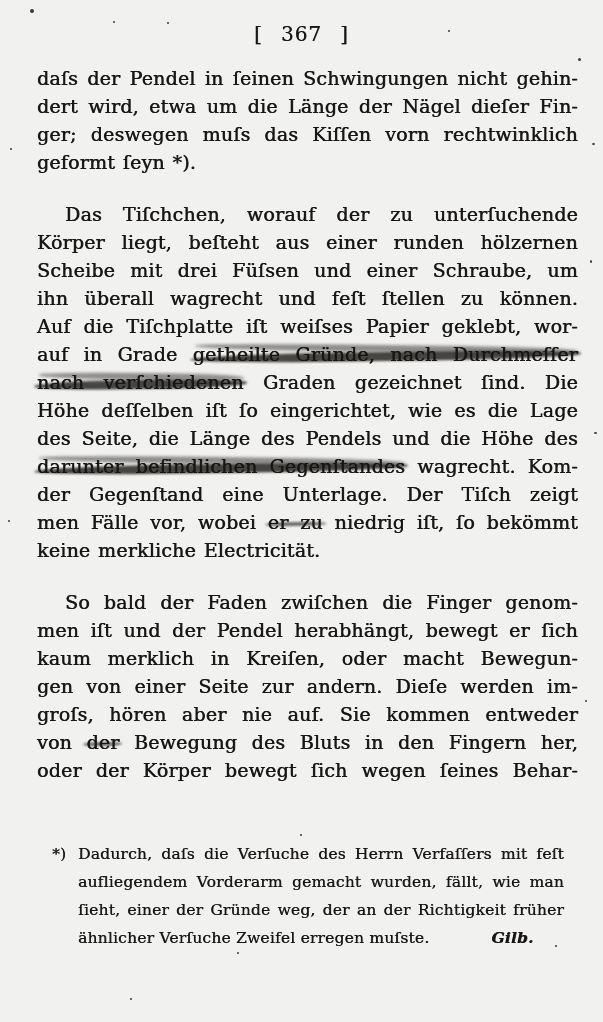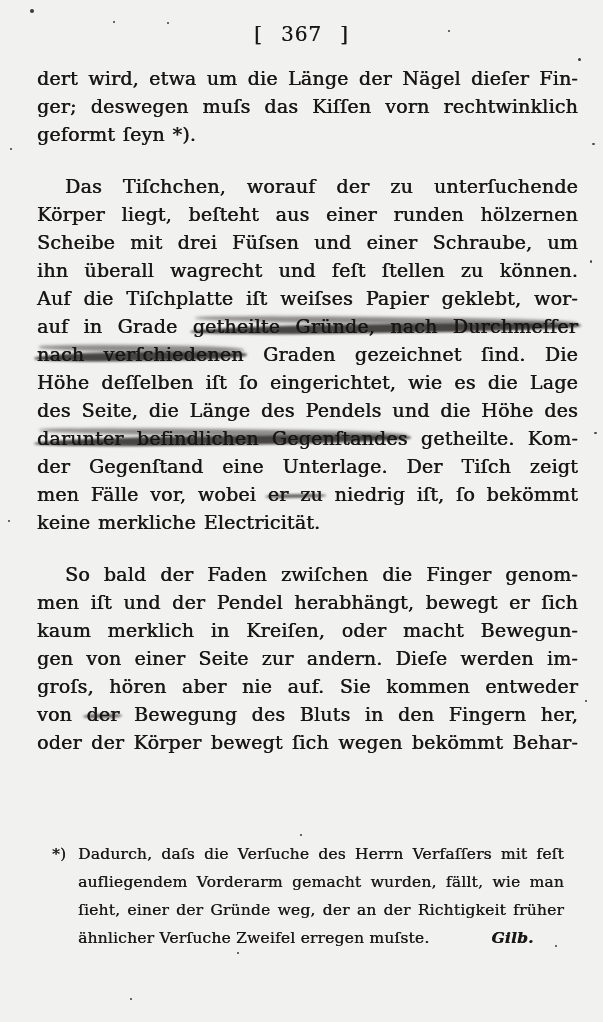--- a/index.html
+++ b/index.html
@@ -113,49 +113,50 @@
 
 <div class="page">
 
   <div class="header">
     <span>[</span><span class="pagenum">367</span><span>]</span>
   </div>
 
   <div class="content">
 
     <div class="para">
+      <div class="line"><span>daſs der Pendel in ſeinen Schwingungen nicht gehin-</span></div>
       <div class="line"><span>dert wird, etwa um die Länge der Nägel dieſer Fin-</span></div>
       <div class="line"><span>ger; deswegen muſs das Kiſſen vorn rechtwinklich</span></div>
       <div class="line endleft"><span>geformt ſeyn *).</span></div>
     </div>
 
     <div class="para indent">
       <div class="line"><span>Das Tiſchchen, worauf der zu unterſuchende</span></div>
       <div class="line"><span>Körper liegt, beſteht aus einer runden hölzernen</span></div>
       <div class="line"><span>Scheibe mit drei Füſsen und einer Schraube, um</span></div>
       <div class="line"><span>ihn überall wagrecht und feſt ſtellen zu können.</span></div>
       <div class="line"><span>Auf die Tiſchplatte iſt weiſses Papier geklebt, wor-</span></div>
       <div class="line"><span>auf in Grade </span><span class="struck s-heavy">getheilte Gründe, nach Durchmeſſer</span><span></span></div>
       <div class="line"><span></span><span class="struck s-heavy">nach verſchiedenen</span><span> Graden gezeichnet ſind.  Die</span></div>
       <div class="line"><span>Höhe deſſelben iſt ſo eingerichtet, wie es die Lage</span></div>
       <div class="line"><span>des Seite, die Länge des Pendels und die Höhe des</span></div>
-      <div class="line"><span></span><span class="struck s-heavy">darunter befindlichen Gegenſtandes</span><span> getheilte.  Kom-</span></div>
+      <div class="line"><span></span><span class="struck s-heavy">darunter befindlichen Gegenſtandes</span><span> wagrecht.  Kom-</span></div>
       <div class="line"><span>der Gegenſtand eine Unterlage.  Der Tiſch zeigt</span></div>
       <div class="line"><span>men Fälle vor, wobei </span><span class="struck s-light">er zu</span><span> niedrig iſt, ſo bekömmt</span></div>
       <div class="line endleft"><span>keine merkliche Electricität.</span></div>
     </div>
 
     <div class="para indent">
       <div class="line"><span>So bald der Faden zwiſchen die Finger genom-</span></div>
       <div class="line"><span>men iſt und der Pendel herabhängt, bewegt er ſich</span></div>
       <div class="line"><span>kaum merklich in Kreiſen, oder macht Bewegun-</span></div>
       <div class="line"><span>gen von einer Seite zur andern.  Dieſe werden im-</span></div>
       <div class="line"><span>groſs, hören aber nie auf.  Sie kommen entweder</span></div>
       <div class="line"><span>von </span><span class="struck s-light">der</span><span> Bewegung des Bluts in den Fingern her,</span></div>
-      <div class="line"><span>oder der Körper bewegt ſich wegen bekömmt Behar-</span></div>
+      <div class="line"><span>oder der Körper bewegt ſich wegen ſeines Behar-</span></div>
     </div>
 
   </div>
 
   <div class="footnote">
     <div class="fline">
       <span class="fmarker">*)</span><span>Dadurch, daſs die Verſuche des Herrn Verfaſſers mit feſt</span>
     </div>
     <div class="fline"><span>aufliegendem Vorderarm gemacht wurden, fällt, wie man</span></div>
     <div class="fline"><span>ſieht, einer der Gründe weg, der an der Richtigkeit früher</span></div>

